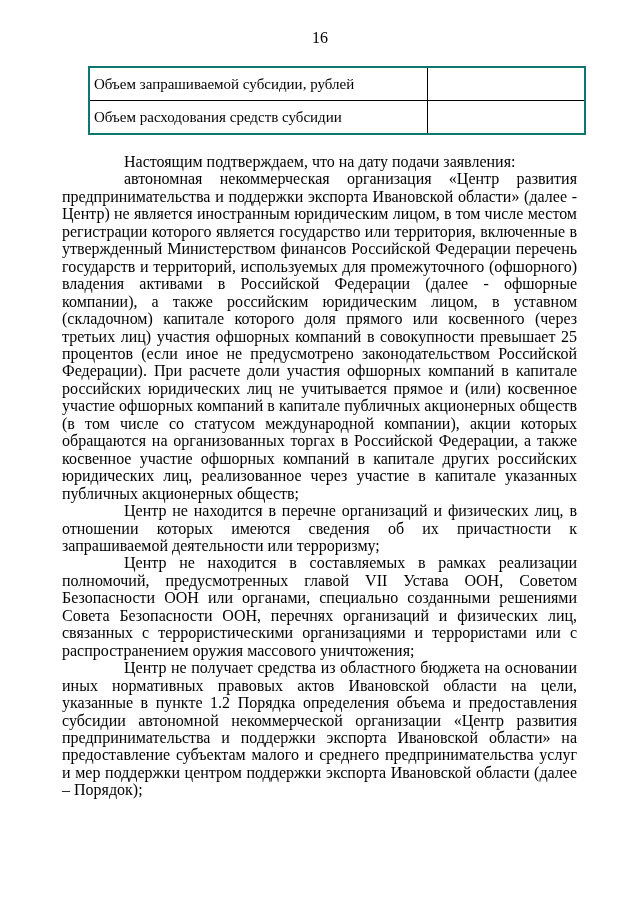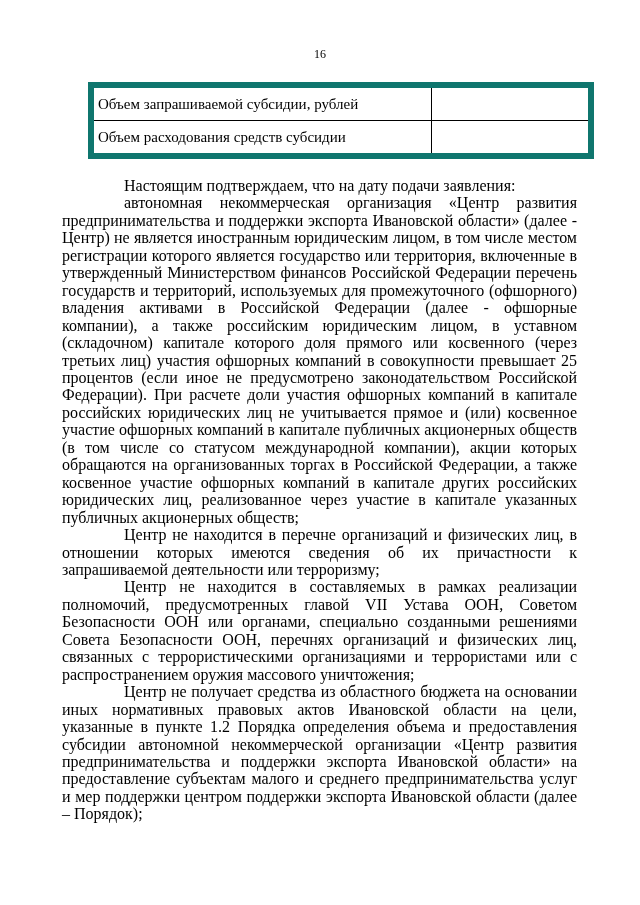--- a/index.html
+++ b/index.html
@@ -14,31 +14,31 @@
     font-family: "Liberation Serif", "DejaVu Serif", serif;
     overflow: hidden;
   }
   .page {
     width: 640px;
     height: 905px;
     position: relative;
     box-sizing: border-box;
   }
   .page-number {
-    padding-top: 46px;
+    padding-top: 30px;
     text-align: center;
-    font-size: 12px;
+    font-size: 16px;
     line-height: 16px;
   }
   .doc-table {
     border-collapse: collapse;
     table-layout: fixed;
     margin: 20px 0 0 88px;
     width: 487px;
-    border: 6px solid #0f766e;
+    border: 2px solid #0f766e;
   }
   .doc-table td {
     border: 1px solid #000000;
     font-size: 15px;
     line-height: 17px;
     height: 28px;
     padding: 2px 3px 2px 4px;
     vertical-align: middle;
     overflow: hidden;
   }

